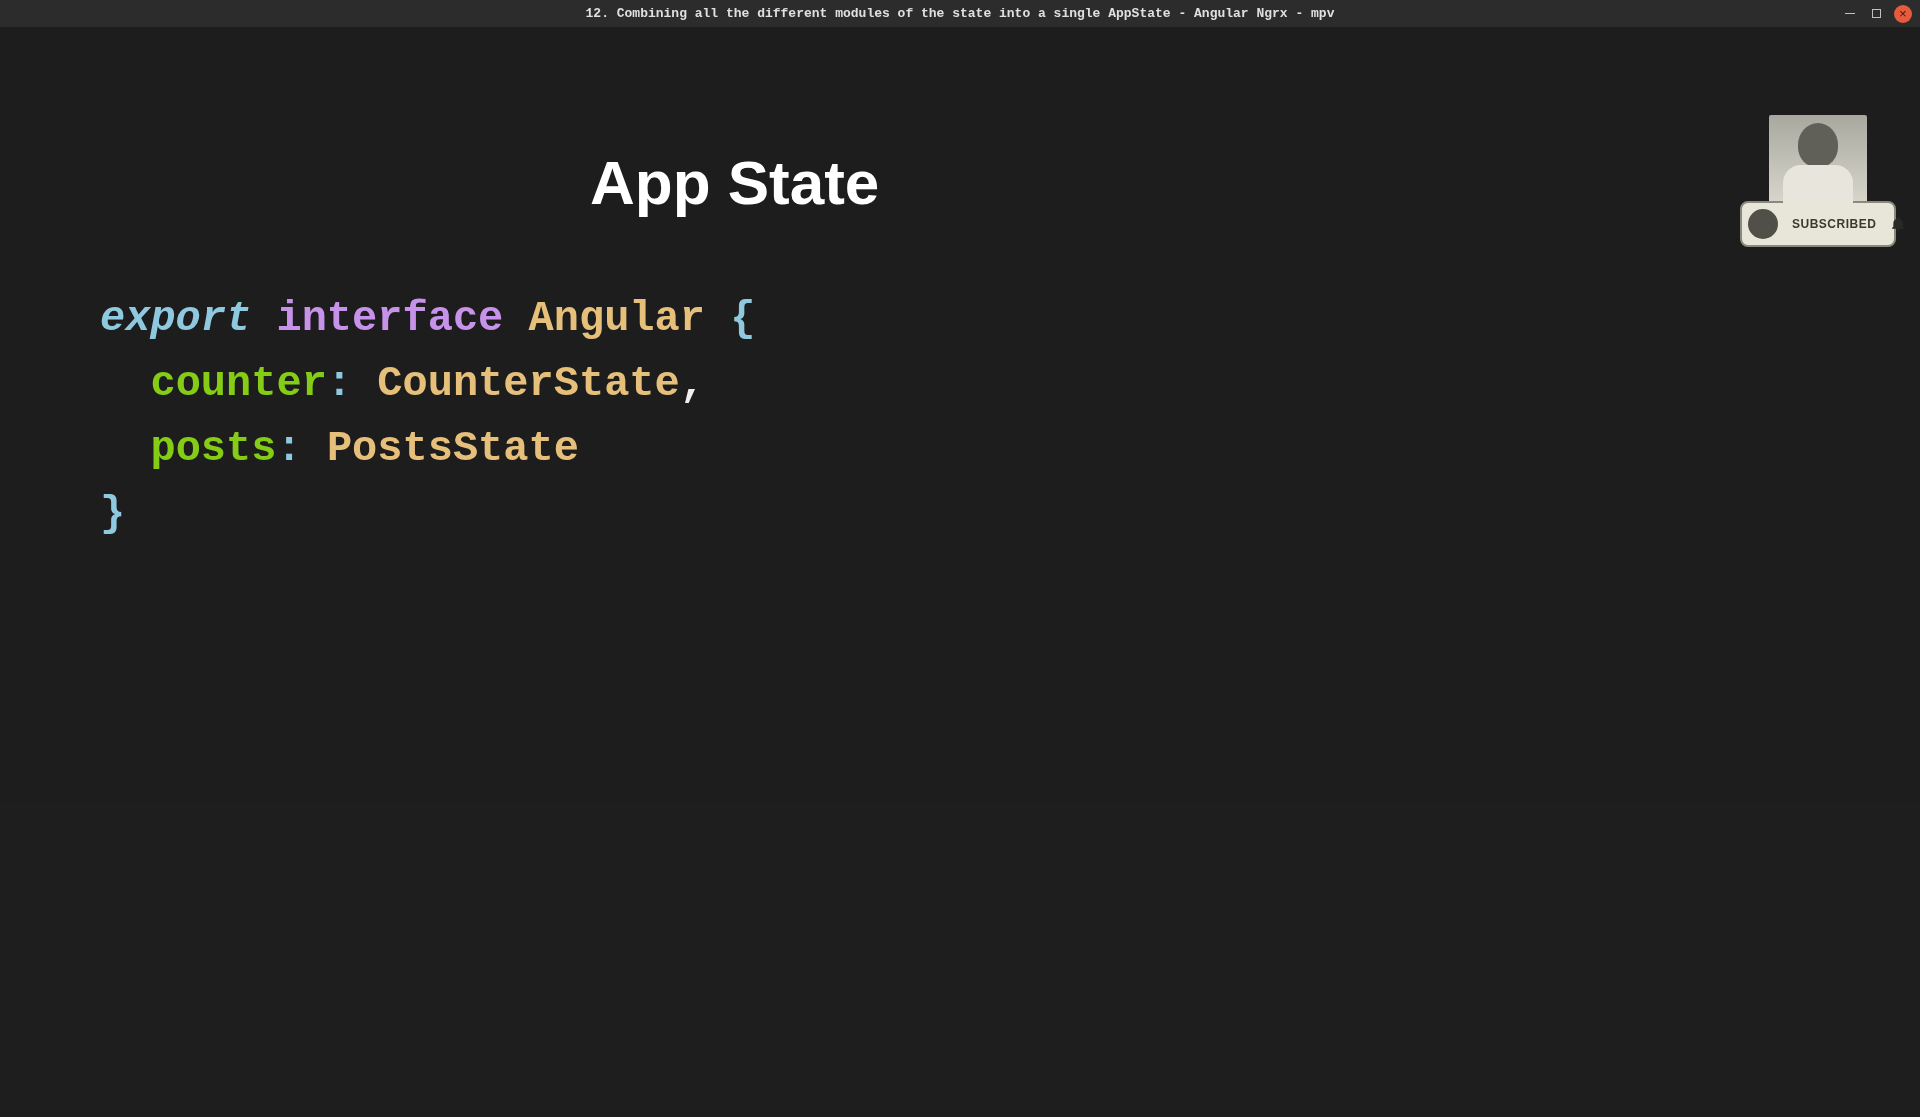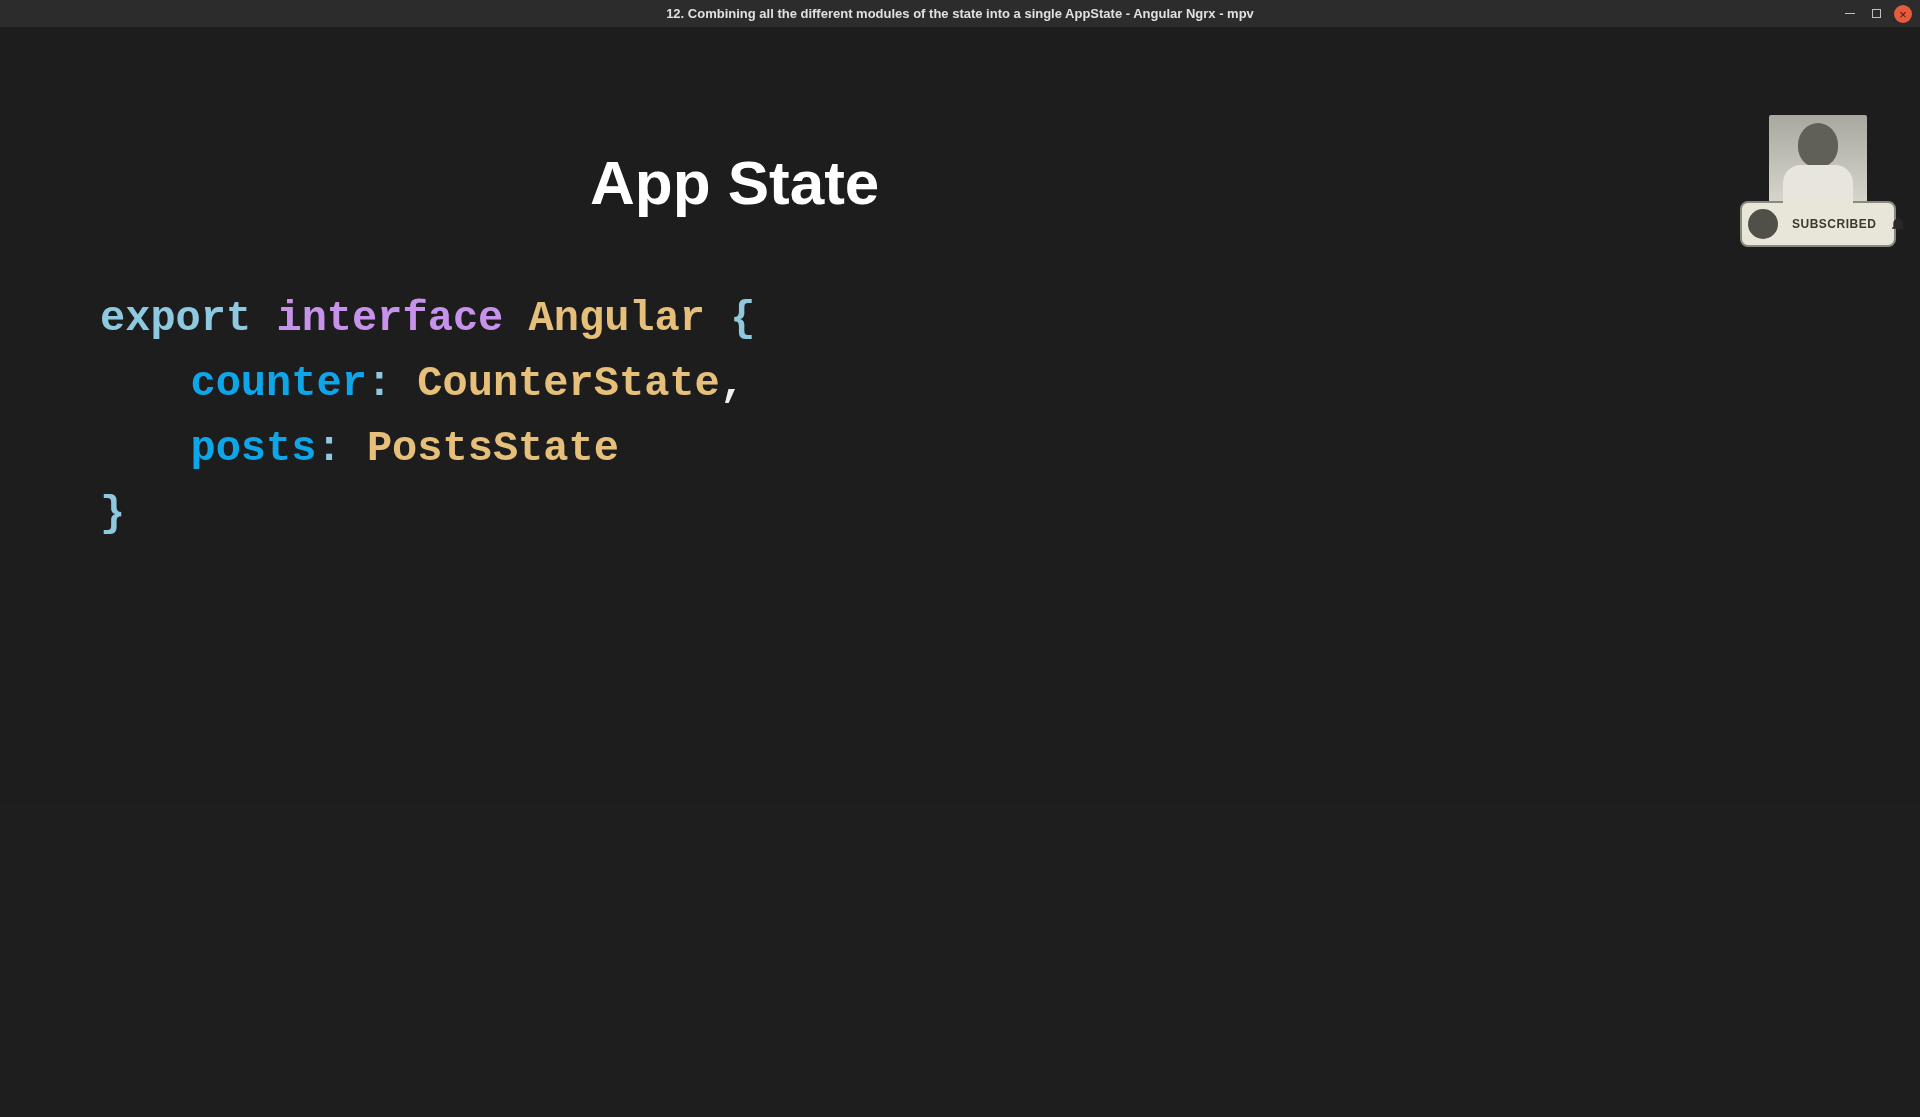--- a/index.html
+++ b/index.html
@@ -17,20 +17,21 @@
       position: relative;
     }
 
     .title-bar {
       height: 27px;
       background: #2c2c2c;
       display: flex;
       align-items: center;
       justify-content: center;
       position: relative;
+      font-family: Liberation Mono, monospace;
     }
 
     .window-title {
       color: #e0e0e0;
       font-size: 13px;
       font-weight: bold;
     }
 
     .window-controls {
       position: absolute;
@@ -106,37 +107,37 @@
       line-height: 1.55;
       font-weight: bold;
     }
 
     .code-line {
       white-space: pre;
     }
 
     .tok-export {
       color: #8fc9e0;
+      font-style: italic;
     }
 
     .tok-keyword {
       color: #c792ea;
     }
 
     .tok-type {
       color: #e6c07b;
     }
 
     .tok-brace {
       color: #8fc9e0;
     }
 
     .tok-ident {
-      color: #0ea5e9;
-      margin-left: 40px;
+      color: #84cc16;
     }
 
     .tok-colon {
       color: #8fc9e0;
     }
 
     .tok-punct {
       color: #f0f0f0;
     }
 

